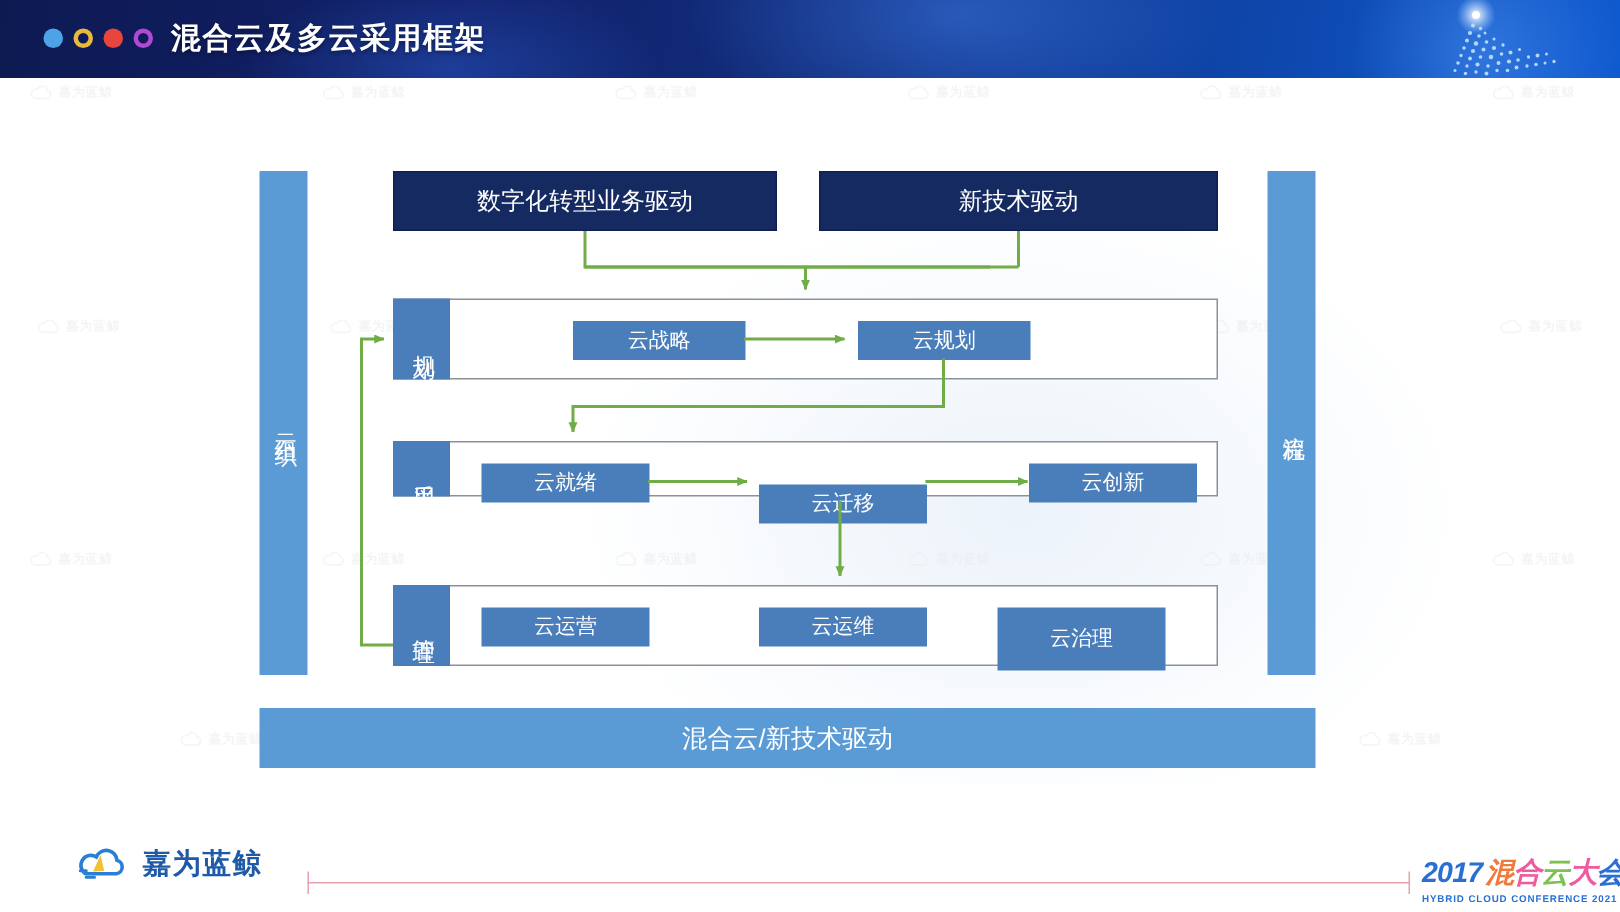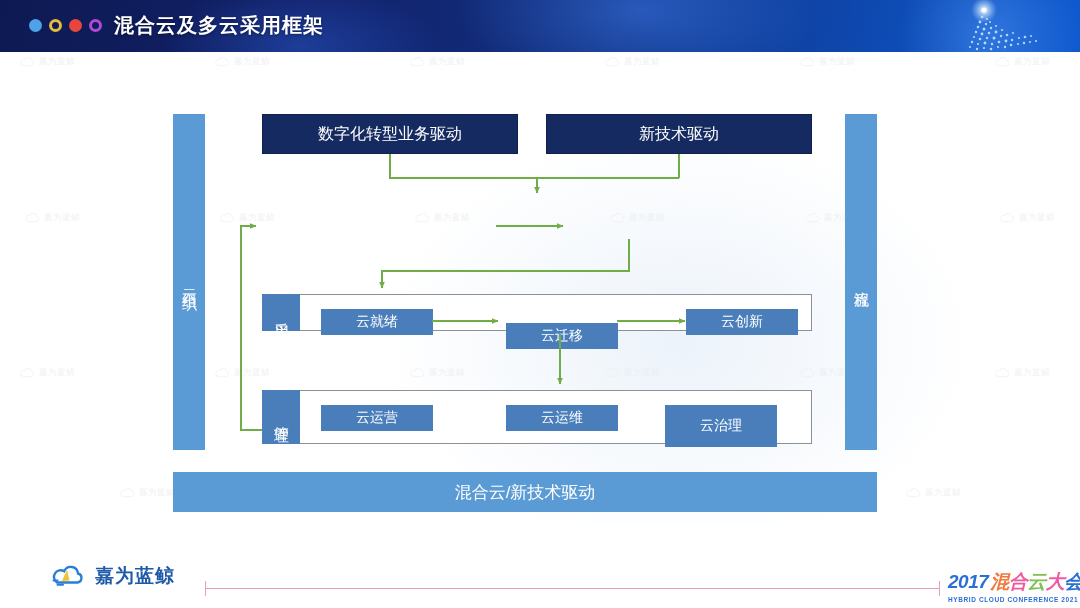--- a/index.html
+++ b/index.html
@@ -389,20 +389,31 @@
         <span class="vtext">流程</span>
       </div>
 
       <div class="driver-box" style="left:262px; top:62px; width:256px; height:40px;">
         <span>数字化转型业务驱动</span>
       </div>
       <div class="driver-box" style="left:546px; top:62px; width:266px; height:40px;">
         <span>新技术驱动</span>
       </div>
 
+      <div class="stage-row" style="left:262px; top:147px; width:550px; height:54px;">
+        <div class="stage-label">
+          <span class="vtext">规划</span>
+        </div>
+        <div class="step-box" style="left:119px; top:14px; width:115px; height:26px;">
+          <span>云战略</span>
+        </div>
+        <div class="step-box" style="left:309px; top:14px; width:115px; height:26px;">
+          <span>云规划</span>
+        </div>
+      </div>
 
       <div class="stage-row" style="left:262px; top:242px; width:550px; height:37px;padding-left:26px;">
         <div class="stage-label">
           <span class="vtext">采用</span>
         </div>
         <div class="step-box" style="left:58px; top:14px; width:112px; height:26px;">
           <span>云就绪</span>
         </div>
         <div class="step-box" style="left:243px; top:28px; width:112px; height:26px;">
           <span>云迁移</span>

